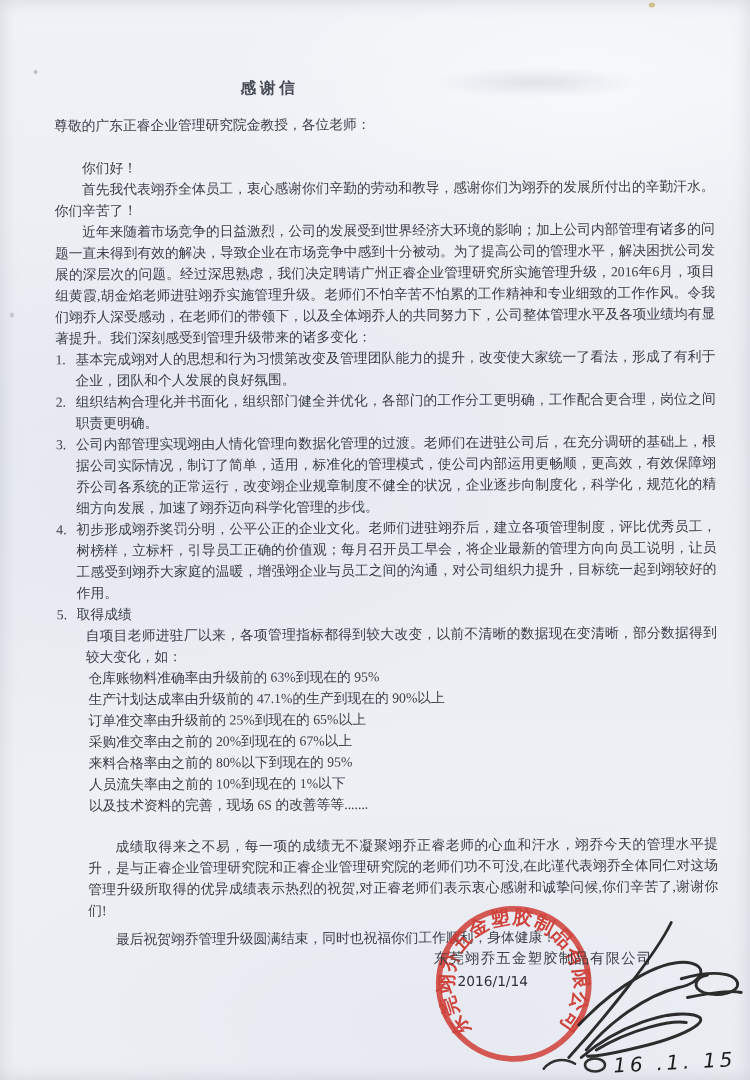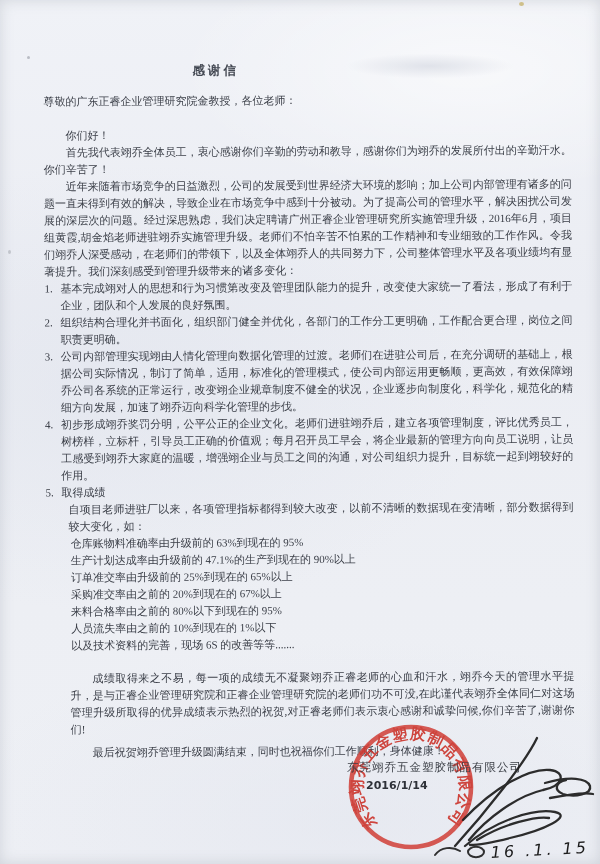--- a/index.html
+++ b/index.html
@@ -22,21 +22,21 @@
   .para{text-indent:2em;}
   .list-item{display:flex;align-items:flex-start;}
   .list-item .num{flex:0 0 16px;}
   .list-item .itext{flex:1;text-align:justify;}
   .sub-para{margin-left:23px;text-align:justify;}
   .metric-line{margin-left:25px;white-space:nowrap;}
   .closing1{margin-top:16px;margin-left:24px;text-indent:2em;}
   .closing2{margin-top:6px;margin-left:24px;text-indent:2em;}
   .sign-company{position:absolute;left:347px;top:759px;font-size:11.5px;letter-spacing:1px;color:#3b3f46;z-index:3;}
   .sign-date{position:absolute;left:366px;top:777px;font-family:"DejaVu Sans","Liberation Sans",sans-serif;
-             font-weight:bold;font-size:11px;color:#2e3138;z-index:3;}
+             font-weight:normal;font-size:11px;color:#2e3138;z-index:3;}
   .stamp{position:absolute;left:345px;top:721px;width:132px;height:132px;z-index:2;opacity:.92;}
   .signature{position:absolute;left:425px;top:728px;width:172px;height:136px;z-index:4;}
   .speck{position:absolute;border-radius:50%;}
   .speck1{left:519px;top:2px;width:5px;height:4px;background:#cfc08a;}
   .speck2{left:27px;top:56px;width:3px;height:3px;background:#b9bcc4;}
   .speck3{left:8px;top:250px;width:3px;height:4px;background:#c2c5cc;}
   .crease{position:absolute;left:300px;top:0;width:260px;height:120px;
           background:radial-gradient(ellipse 120px 18px at 50% 55%, rgba(205,209,220,.55), rgba(205,209,220,0) 70%);}
 </style>
 </head>

